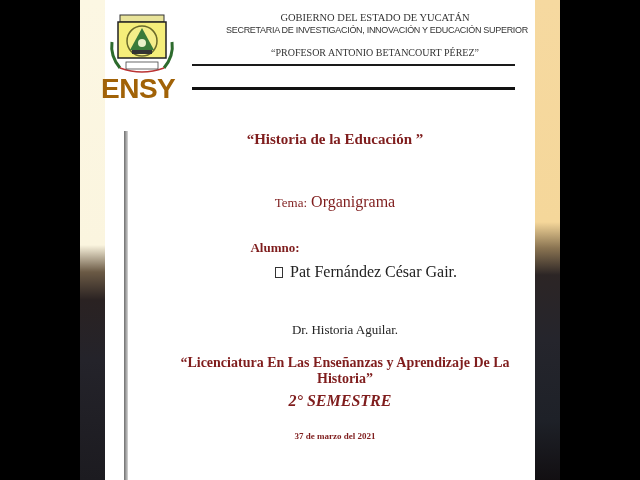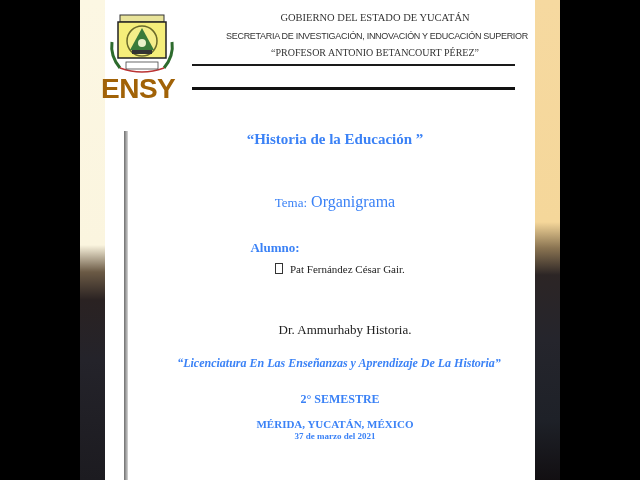--- a/index.html
+++ b/index.html
@@ -6,37 +6,37 @@
     body { width:640px; height:480px; background:#000; position:relative; overflow:hidden; font-family:"Liberation Serif", serif; }
     .strip-left { position:absolute; left:80px; top:0; width:25px; height:480px;
       background:linear-gradient(to bottom, #fcf7e3 0px, #fbf5df 245px, #6b5a45 272px, #2a2222 300px, #24232a 360px, #1c1b20 480px); }
     .strip-right { position:absolute; left:535px; top:0; width:25px; height:480px;
       background:linear-gradient(to bottom, #f6d9a0 0px, #f5d79a 222px, #8a7452 248px, #2c2525 275px, #25252c 340px, #1e2128 420px, #120f12 480px); }
     .page { position:absolute; left:105px; top:0; width:430px; height:480px; background:#ffffff; }
     .logo { position:absolute; left:3px; top:12px; width:68px; height:68px; }
     .ensy { position:absolute; left:-4px; top:74px; font-family:"Liberation Sans", sans-serif; font-weight:bold; font-size:28px; letter-spacing:-0.5px; color:#a16207; line-height:30px; }
     .hdr { position:absolute; left:110px; width:320px; text-align:center; color:#333; line-height:12px; white-space:nowrap; }
     .hdr1 { top:12px; font-size:10.5px; }
-    .hdr2 { top:24px; font-size:9px; font-family:"Liberation Sans", sans-serif; letter-spacing:-0.3px; left:112px;margin-top:6px; }
+    .hdr2 { top:24px; font-size:9px; font-family:"Liberation Sans", sans-serif; letter-spacing:-0.3px; left:112px; }
     .hdr3 { top:36px; font-size:10.5px; }
     .hdr4 { top:47px; font-size:10px;text-align:center; }
     .rule1 { position:absolute; left:87px; top:64px; width:323px; height:2px; background:#1a1a1a; }
     .rule2 { position:absolute; left:87px; top:87px; width:323px; height:3px; background:#111; }
     .vbar { position:absolute; left:19px; top:131px; width:4px; height:349px; background:linear-gradient(to right,#6f6f6f,#a0a0a0,#d8d8d8); }
-    .center { position:absolute; left:30px; width:400px; text-align:center; color:#3b82f6; white-space:nowrap; }
+    .center { position:absolute; left:30px; width:400px; text-align:center; color:#7f1d1d; white-space:nowrap; }
     .title { top:131px; font-weight:bold; font-size:15px; }
     .tema { top:193px; }
     .tema .lbl { font-size:13px; }
     .tema .val { font-size:16px; }
     .alumno { top:240px; font-weight:bold; font-size:13px; left:120px; width:100px; }
-    .student { top:263px; font-size:11px; color:#222; left:170px; width:auto; text-align:center; }
+    .student { top:263px; font-size:16px; color:#222; left:170px; width:auto; text-align:center; }
     .student .box { display:inline-block; width:6px; height:9px; border:1px solid #333; margin-right:7px; vertical-align:-1px; }
     .teacher { top:322px; font-size:13px; color:#222; left:150px; width:180px; }
-    .lic { top:355px; left:49px; width:370px; font-weight:bold; font-size:12px; line-height:16px; white-space:normal;font-style:italic; }
-    .sem { top:392px; font-weight:bold; font-size:12px; left:155px; width:160px; }
+    .lic { top:355px; left:55px; width:370px; font-weight:bold; font-size:14px; line-height:16px; white-space:normal; }
+    .sem { top:392px; font-weight:bold; font-size:16px; left:155px; width:160px;font-style:italic; }
     .place { top:418px; font-weight:bold; font-size:11px; left:140px; width:180px; }
     .date { top:431px; font-weight:bold; font-size:9px; left:140px; width:180px; }
   </style>
 </head>
 <body>
 
 <div class="strip-left"></div>
 <div class="strip-right"></div>
 
 <div class="page">
@@ -70,22 +70,21 @@
     <span class="lbl">Tema:</span>
     <span class="val">Organigrama</span>
   </div>
 
   <div class="center alumno">Alumno:</div>
 
   <div class="center student">
     <span class="box"></span><span>Pat Fernández César Gair.</span>
   </div>
 
-  <div class="center teacher">Dr. Ammurhaby Historia.</div>
+  <div class="center teacher">Dr. Historia Aguilar.</div>
 
   <div class="center lic">“Licenciatura En Las Enseñanzas y Aprendizaje De La Historia”</div>
 
   <div class="center sem">2° SEMESTRE</div>
 
-  <div class="center place">MÉRIDA, YUCATÁN, MÉXICO</div>
 
   <div class="center date">37 de marzo  del  2021</div>
 </div>
 
 </body></html>

